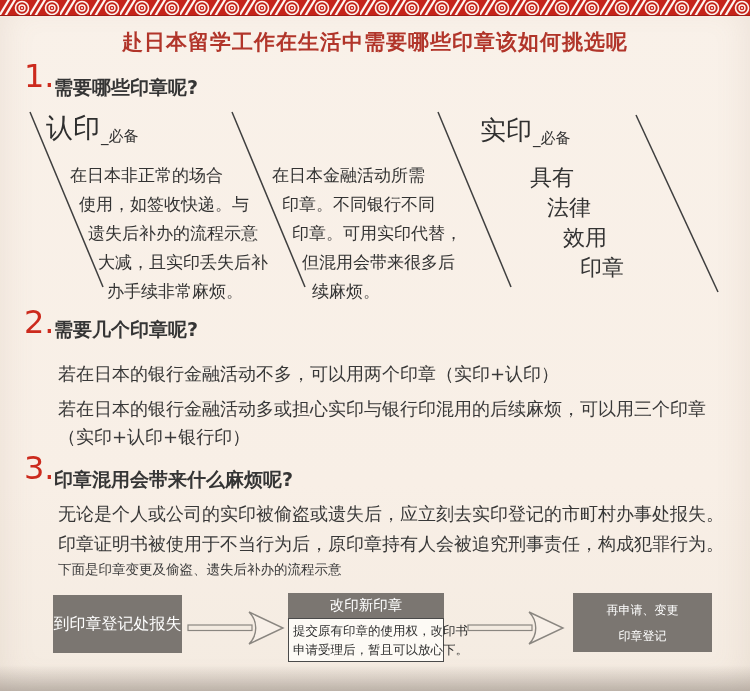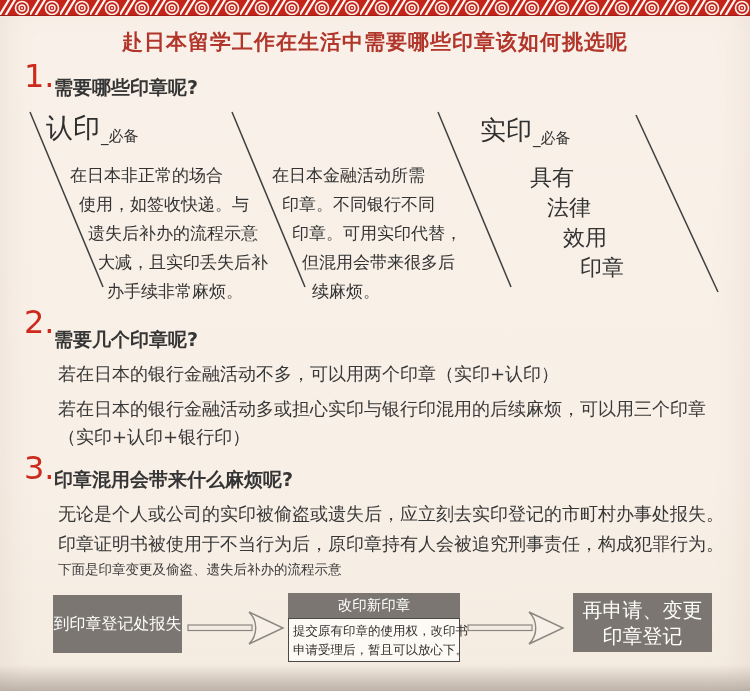--- a/index.html
+++ b/index.html
@@ -18,22 +18,22 @@
   .colhead{position:absolute;display:flex;align-items:flex-end;color:#2f2f2f;}
   .colhead .big{font-size:27px;font-weight:500;}
   .colhead .tag{font-size:15px;margin-left:1px;}
   .pline{position:absolute;font-size:17px;color:#333;white-space:nowrap;}
   .p3line{position:absolute;font-size:22px;color:#333;white-space:nowrap;}
   .bodyline{position:absolute;font-size:18px;color:#383838;white-space:nowrap;}
   .note{position:absolute;font-size:13.5px;color:#3a3a3a;white-space:nowrap;}
   .slashes{position:absolute;left:0;top:0;width:750px;height:691px;pointer-events:none;}
   .fbox{position:absolute;background:#7b7671;color:#fff;text-align:center;}
   .fbox1{left:53px;top:595px;width:129px;height:58px;font-size:16px;line-height:58px;}
-  .fbox3{left:573px;top:593px;width:139px;height:59px;font-size:20px;line-height:26px;padding-top:4px;box-sizing:border-box;}
-  .fbox2{position:absolute;left:288px;top:593px;width:172px;}
+  .fbox3{left:573px;top:593px;width:139px;height:59px;font-size:12px;line-height:26px;padding-top:4px;box-sizing:border-box;}
+  .fbox2{position:absolute;left:288px;top:593px;width:156px;}
   .fbox2 .hd{background:#7b7671;color:#fff;font-size:14.5px;line-height:25px;height:25px;text-align:center;}
   .fbox2 .bd{background:#fdfaf5;border:1px solid #4a4a4a;color:#2e2e2e;
     font-size:12.5px;line-height:19px;padding:2px 4px;text-align:left;white-space:nowrap;}
   .arrow{position:absolute;top:608px;width:100px;height:40px;}
   .bottomshadow{position:absolute;left:0;bottom:0;width:750px;height:26px;
     background:linear-gradient(180deg,rgba(120,105,92,0) 0%,rgba(110,100,92,.38) 100%);}
 </style>
 </head>
 <body>
 
@@ -85,21 +85,21 @@
   <div class="colhead" style="left:480px;top:113px;">
     <span class="big" style="font-size:26px;">实印</span>
       <span class="tag">_必备</span>
   </div>
   <div class="p3line" style="left:530px;top:163px;">具有</div>
   <div class="p3line" style="left:547px;top:193px;">法律</div>
   <div class="p3line" style="left:563px;top:223px;">效用</div>
   <div class="p3line" style="left:580px;top:253px;">印章</div>
 
   <div class="secnum" style="left:24px;top:306px;">2.</div>
-  <div class="sechead" style="left:54px;top:327px;">需要几个印章呢?</div>
+  <div class="sechead" style="left:54px;top:317px;">需要几个印章呢?</div>
   <div class="bodyline" style="left:58px;top:362px;">若在日本的银行金融活动不多，可以用两个印章（实印+认印）</div>
   <div class="bodyline" style="left:58px;top:397px;">若在日本的银行金融活动多或担心实印与银行印混用的后续麻烦，可以用三个印章</div>
   <div class="bodyline" style="left:58px;top:425px;">（实印+认印+银行印）</div>
 
   <div class="secnum" style="left:24px;top:452px;">3.</div>
   <div class="sechead" style="left:54px;top:467px;">印章混用会带来什么麻烦呢?</div>
   <div class="bodyline" style="left:58px;top:532px;">印章证明书被使用于不当行为后，原印章持有人会被追究刑事责任，构成犯罪行为。</div>
   <div class="bodyline" style="left:58px;top:502px;">无论是个人或公司的实印被偷盗或遗失后，应立刻去实印登记的市町村办事处报失。</div>
   <div class="note" style="left:58px;top:561px;">下面是印章变更及偷盗、遗失后补办的流程示意</div>
 

